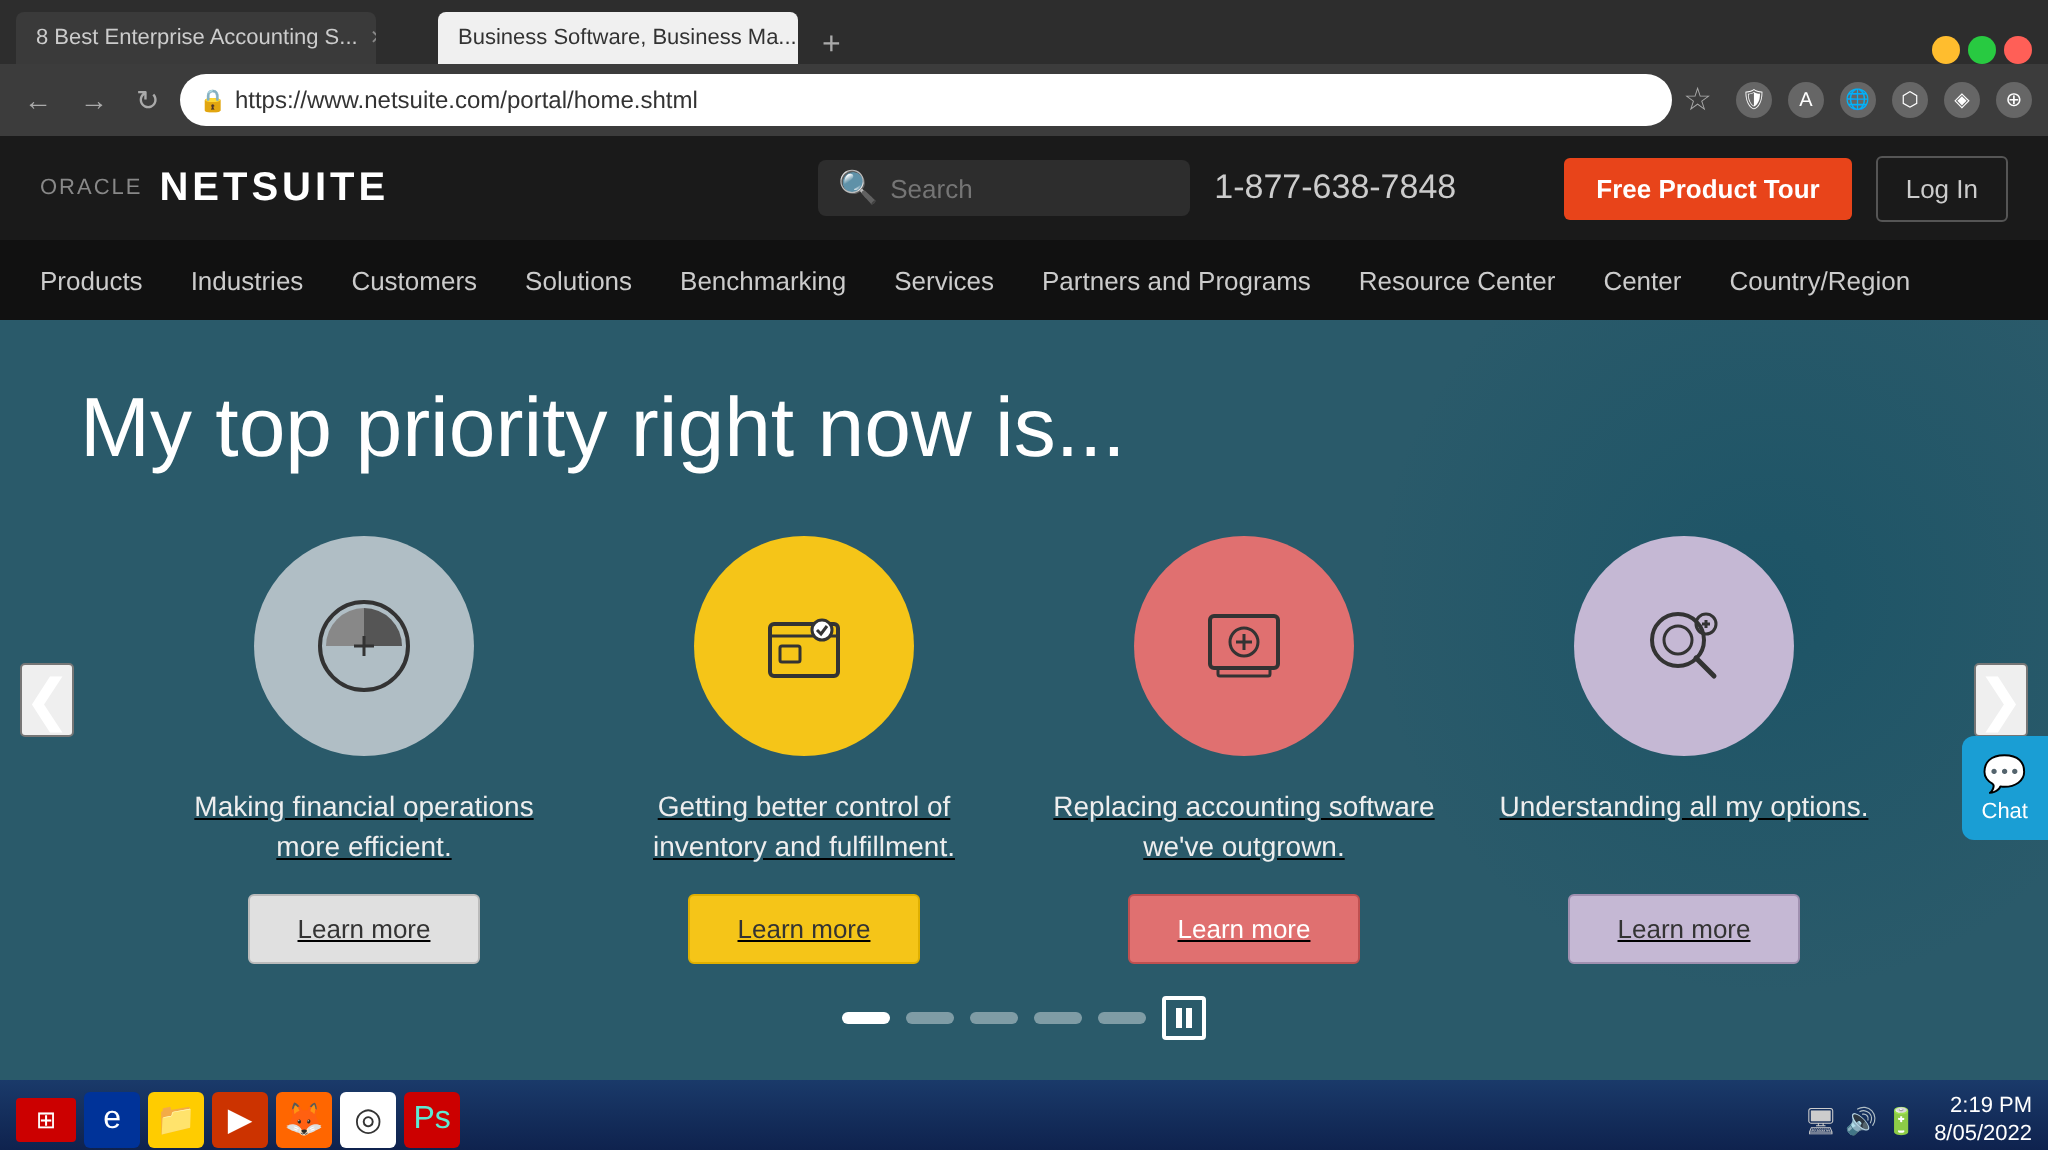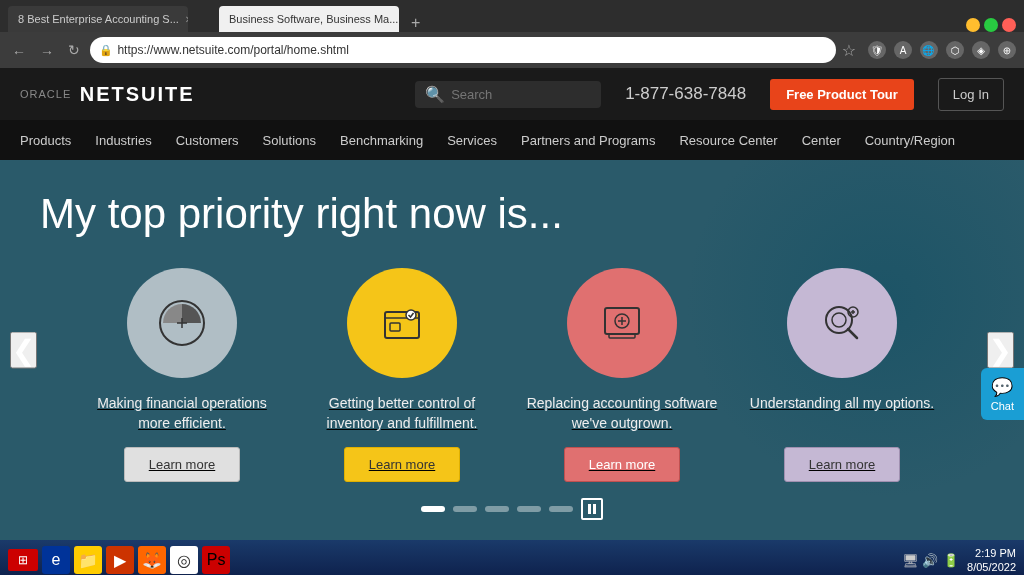--- a/index.html
+++ b/index.html
@@ -23,28 +23,28 @@
     .address-bar { flex: 1; height: 26px; background: #fff; border-radius: 13px; display: flex; align-items: center; padding: 0 10px; font-size: 12px; color: #333; }
     .address-lock { color: #666; margin-right: 4px; font-size: 11px; }
     .browser-icons { display: flex; align-items: center; gap: 8px; margin-left: 6px; }
     .b-icon { width: 18px; height: 18px; border-radius: 50%; background: #666; display: flex; align-items: center; justify-content: center; font-size: 10px; color: #fff; }
     .star-icon { color: #aaa; font-size: 16px; }
 
     
     .site { width: 1024px; }
 
     
-    .top-nav { background: #1a1a1a; display: flex; align-items: center; height: 52px; padding: 0 20px; gap: 24px; }
+    .top-nav { background: #1a1a1a; display: flex; align-items: center; height: 52px; padding: 0 20px; gap: 12px; }
     .logo { display: flex; align-items: center; gap: 2px; }
     .logo-oracle { color: #888; font-size: 11px; font-weight: normal; letter-spacing: 1px; }
     .logo-netsuite { color: #fff; font-size: 20px; font-weight: bold; letter-spacing: 2px; }
     .search-box { display: flex; align-items: center; background: #2d2d2d; border-radius: 4px; padding: 4px 10px; gap: 6px; margin-left: auto; }
     .search-input { background: none; border: none; color: #888; font-size: 13px; width: 140px; outline: none; }
     .phone-num { color: #ccc; font-size: 17px; white-space: nowrap; }
-    .free-tour-btn { background: #e8441a; color: #fff; border: none; padding: 8px 16px; border-radius: 3px; font-size: 13px; font-weight: bold; cursor: pointer; white-space: nowrap; }
+    .free-tour-btn { background: #e8441a; color: #fff; border: none; padding: 8px 16px; border-radius: 3px; font-size: 13px; font-weight: bold; cursor: pointer; white-space: nowrap; margin-left: 42px; }
     .login-btn { color: #ccc; background: none; border: 1px solid #555; padding: 8px 14px; border-radius: 3px; font-size: 13px; cursor: pointer; }
 
     
     .sec-nav { background: #111; display: flex; align-items: center; height: 40px; padding: 0 20px; gap: 24px; }
     .sec-nav-item { color: #ccc; font-size: 13px; cursor: pointer; white-space: nowrap; }
 
     
     .hero { background: #2a5a6a; min-height: 375px; position: relative; overflow: hidden; padding: 30px 40px 20px; }
     .hero::before {
       content: '';
@@ -87,21 +87,21 @@
 
     
     .taskbar { background: linear-gradient(to bottom, #1a3a6a, #0d1f4a); height: 40px; display: flex; align-items: center; padding: 0 8px; gap: 4px; }
     .start-btn { background: #cc0000; border: none; color: #fff; padding: 4px 10px; border-radius: 2px; font-size: 12px; cursor: pointer; }
     .task-icon { width: 28px; height: 28px; border-radius: 3px; display: flex; align-items: center; justify-content: center; font-size: 16px; cursor: pointer; }
     .task-ie { background: #003399; color: #fff; }
     .task-file { background: #ffcc00; color: #333; }
     .task-media { background: #cc3300; color: #fff; }
     .task-ff { background: #ff6600; color: #fff; }
     .task-chrome { background: #fff; color: #333; }
-    .task-adobe { background: #cc0000; color: #000000; text-align: center; }
+    .task-adobe { background: #cc0000; color: #5eead4; text-align: center; }
     .taskbar-right { margin-left: auto; display: flex; align-items: center; gap: 8px; color: #ccc; font-size: 11px; }
     .sys-icons { display: flex; gap: 4px; }
     .sys-icon { font-size: 13px; }
     .clock { text-align: right; color: #fff; font-size: 11px; line-height: 1.3; }
 
     .hero-wrapper { position: relative; }
   </style>
 </head>
 <body>
 

